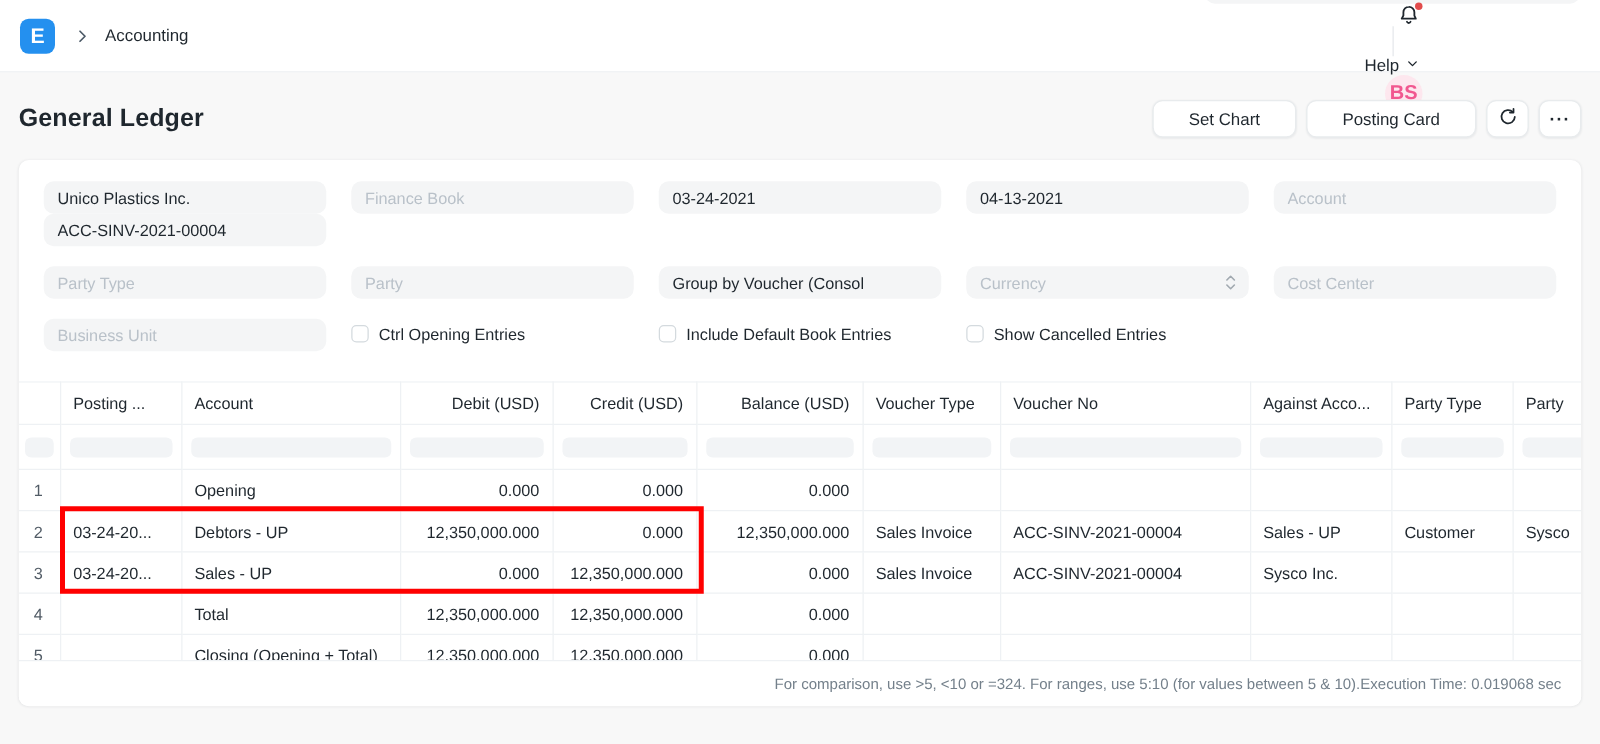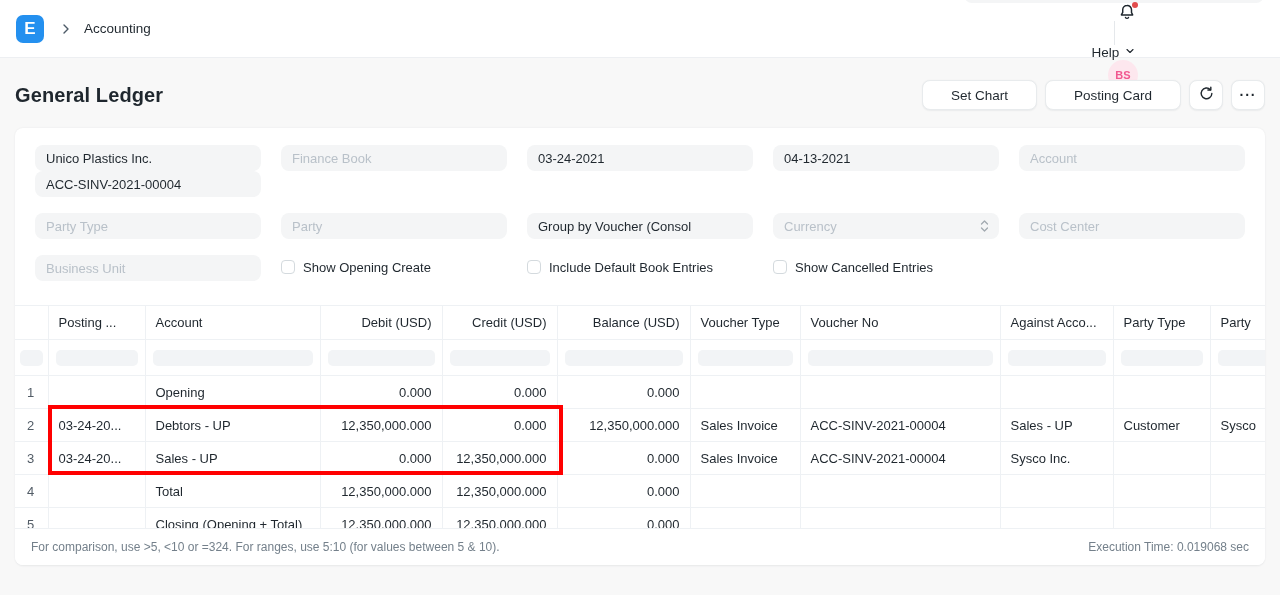--- a/index.html
+++ b/index.html
@@ -18,21 +18,21 @@
     display:flex; align-items:center; padding:0 12px; gap:8px; }
   .searchbox input { border:none; outline:none; background:transparent; flex:1;
     font-size:13.5px; color:#1f272e; font-family:"Liberation Sans",sans-serif; }
   .searchbox input::placeholder { color:#7e8a94; }
   .bell-wrap { position:relative; margin-left:26px; cursor:pointer; display:flex; }
   .bell-dot { position:absolute; top:-1px; right:-2px; width:6px; height:6px;
     border-radius:50%; background:#e24c4c; }
   .nav-sep { width:1px; height:24px; background:#e5e8eb; margin:0 18px; }
   .help { display:flex; align-items:center; gap:5px; font-size:13.5px; cursor:pointer; }
   .avatar { width:30px; height:30px; border-radius:50%; background:#fde7ee; color:#f1578f;
-    font-size:11px; font-weight:600; display:flex; align-items:center; justify-content:center;
+    font-size:16px; font-weight:600; display:flex; align-items:center; justify-content:center;
     margin-left:18px; cursor:pointer; }
 
   
   .page-head { display:flex; align-items:center; justify-content:space-between;
     padding:22px 15px 18px; }
   .page-title { font-size:20px; font-weight:700; letter-spacing:.1px; }
   .head-actions { display:flex; align-items:center; gap:8px; }
   .btn { height:30px; padding:0 28px; background:#fff; border:1px solid #e8ebed;
     border-radius:8px; font-size:13.5px; color:#1f272e; cursor:pointer;
     box-shadow:0 .5px 1.5px rgba(25,39,52,.06); font-family:"Liberation Sans",sans-serif; }
@@ -68,21 +68,21 @@
   .rowidx { color:#525c66; text-align:left; padding-left:12px; }
   .pill { display:block; height:16px; margin:0 7px; background:#f2f4f6; border-radius:5px; }
   .pill-sm { margin:0 5px; }
 
   
   .red-box { position:absolute; left:33px; top:100px; width:515px; height:70px;
     border:4px solid #ff0000; pointer-events:none; z-index:5; }
 
   
   .card-foot { position:absolute; left:0; right:0; bottom:0; height:37px;
-    border-top:1px solid #eef1f4; display:flex; align-items:center; justify-content:space-between;
+    border-top:1px solid #eef1f4; display:flex; align-items:center; justify-content:flex-end;
     padding:0 16px; font-size:12px; color:#74808b; background:#fff; }
 </style>
 </head>
 <body>
 
 <div class="navbar">
   <div class="logo">
     <span>E</span>
   </div>
   <span class="crumb-chev">
@@ -166,21 +166,21 @@
               <path d="M2.5 9l3 3 3-3" fill="none" stroke="#a1a9b0" stroke-width="1.3" stroke-linecap="round" stroke-linejoin="round"></path>
             </svg>
         </span>
       </div>
       <input class="ffield" placeholder="Cost Center" style="">
     </div>
     <div class="f-grid cb-row">
       <input class="ffield" placeholder="Business Unit" style="">
       <div class="cb-item">
         <span class="cb-box"></span>
-        <span>Show Opening Create</span>
+        <span>Ctrl Opening Entries</span>
       </div>
       <div class="cb-item">
         <span class="cb-box"></span>
         <span>Include Default Book Entries</span>
       </div>
       <div class="cb-item">
         <span class="cb-box"></span>
         <span>Show Cancelled Entries</span>
       </div>
       <div></div>

